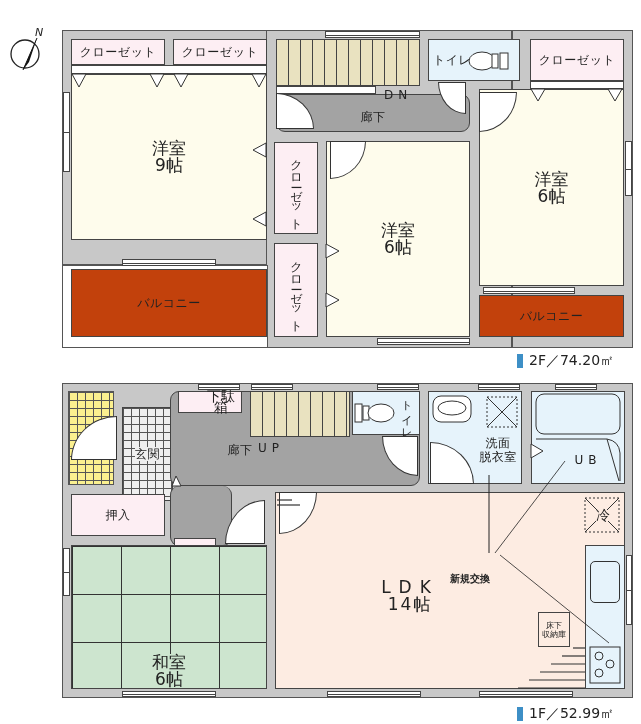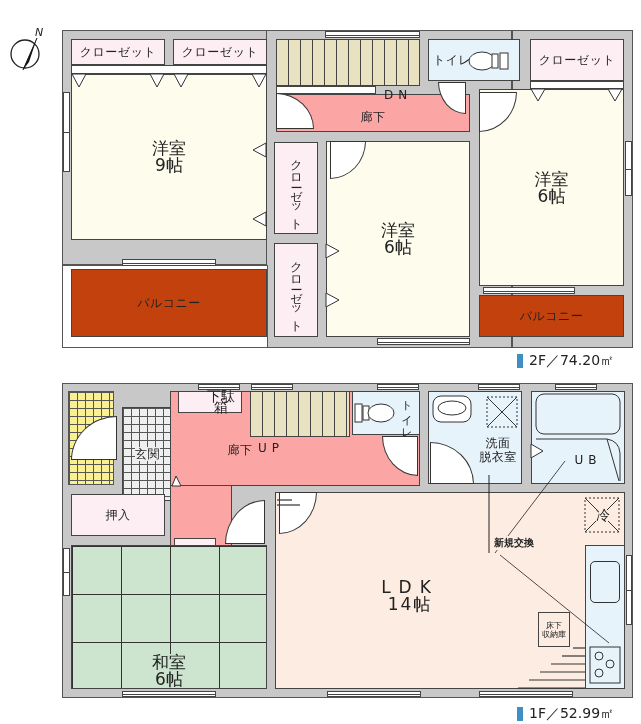--- a/index.html
+++ b/index.html
@@ -7,21 +7,21 @@
   body { position: relative; font-family: "DejaVu Sans", "Liberation Sans", sans-serif; color: #222; }
   .abs { position: absolute; }
   .wall { position: absolute; background: #c8c8c8; border: 1px solid #555; }
   .room { position: absolute; border: 1.5px solid #444; display: flex; flex-direction: column; align-items: center; justify-content: center; text-align: center; }
   .lbl { font-size: 17px; line-height: 17px; color: #222; }
   .lbl-sm { font-size: 12px; line-height: 14px; color: #222; letter-spacing: 0.5px; }
   .lbl-xs { font-size: 14px; line-height: 11px; color: #222; }
   .vert { writing-mode: vertical-rl; text-orientation: upright; font-size: 12px; letter-spacing: 1px; }
   .western { background: #fefcec; }
   .closet { background: #fdeef3; }
-  .hall { background: #fca5a5; }
+  .hall { background: #a3a3a3; border-radius: 9px; }
   .wet { background: #e6f3fb; }
   .balcony { background: #c2410c; }
   .ldk { background: #fdece2; }
   .window { position: absolute; background: #fff; border: 1px solid #444; }
   .window::after { content: ""; position: absolute; left: 0; right: 0; top: 50%; border-top: 1px solid #444; }
   .door-arc { position: absolute; border: 1.2px solid #333; background: #fff; }
   .area-label { position: absolute; font-size: 14px; color: #222; display: flex; align-items: center; gap: 6px; }
   .area-mark { width: 6px; height: 14px; display: inline-block; }
   .stairs { position: absolute; background: #e9e2c0;
     background-image: repeating-linear-gradient(90deg, transparent 0, transparent 11px, #444 11px, #444 12px); border: 1px solid #444; }
@@ -284,21 +284,21 @@
       <line x1="529" y1="680" x2="585" y2="680"></line>
       <line x1="518" y1="688" x2="585" y2="688"></line>
     </g>
     <g stroke="#333" stroke-width="1.2">
       <line x1="277" y1="505" x2="300" y2="505"></line>
       <line x1="277" y1="500" x2="292" y2="500"></line>
     </g>
     <polygon points="172,486 181,486 176,476" fill="#fff" stroke="#333"></polygon>
     <polygon points="531,444 531,458 543,451" fill="#fff" stroke="#333"></polygon>
   </svg>
-  <span class="abs" style="left:450px;top:536px;font-size:10px;font-weight:bold;background:#fdece2;margin-left:44px;">新規交換</span>
+  <span class="abs" style="left:450px;top:572px;font-size:10px;font-weight:bold;background:#fdece2;">新規交換</span>
 
   <div class="window" style="left:327px;top:691px;width:94px;height:6px;"></div>
   <div class="window" style="left:479px;top:691px;width:94px;height:6px;"></div>
 
   <div class="area-label" style="left:517px;top:705px;">
     <span class="area-mark" style="background:#3d8fc6;"></span>
     <span>1F／52.99㎡</span>
   </div>
 </div>
 

